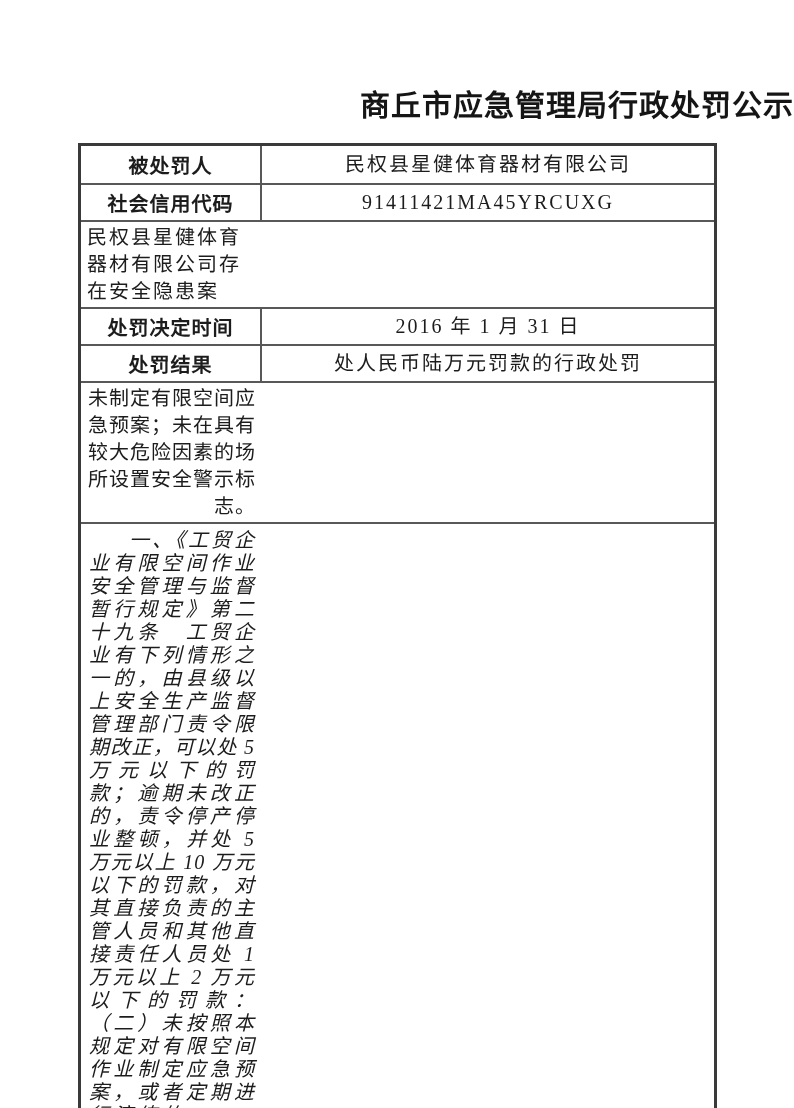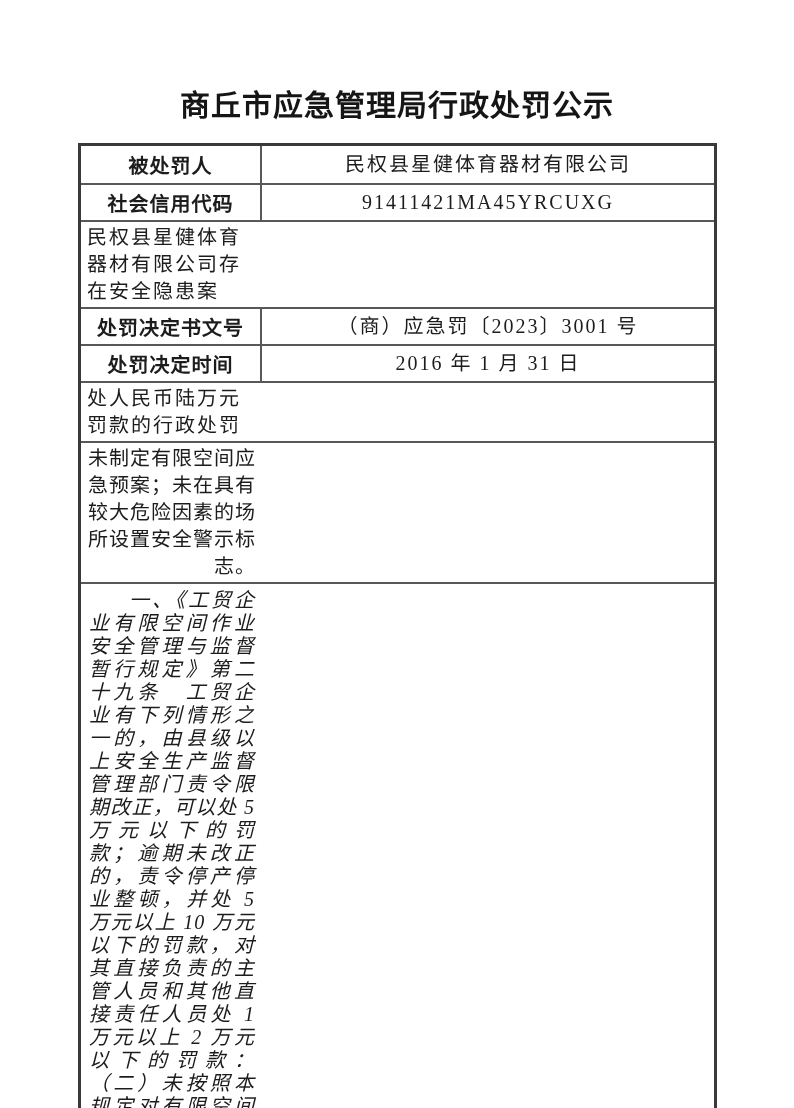--- a/index.html
+++ b/index.html
@@ -16,21 +16,21 @@
     color:var(--text);
     position:relative;
     overflow:hidden;
   }
   .page{
     width:794px;height:1108px;
     background:var(--bg);
     padding-top:88px;
   }
   .doc-title{
-    text-align:center;
+    text-align:right;
     font-size:30px;
     font-weight:bold;
     letter-spacing:1px;
     line-height:36px;
     font-family:"Liberation Serif","DejaVu Serif",serif;
     color:#151515;
   }
   .ptable{
     margin:19px 0 0 78px;
     width:639px;
@@ -104,31 +104,28 @@
 
     <div class="trow r-small">
       <div class="tlabel">社会信用代码</div>
       <div class="tvalue">91411421MA45YRCUXG</div>
     </div>
 
     <div class="trow r-small">
       <div class="tvalue">民权县星健体育器材有限公司存在安全隐患案</div>
     </div>
 
-    <div class="trow r-small">
-      <div class="tlabel">处罚决定书文号</div>
-      <div class="tvalue">（商）应急罚〔2023〕3001 号</div>
-    </div>
 
     <div class="trow r-small">
       <div class="tlabel">处罚决定时间</div>
       <div class="tvalue">2016 年 1 月 31 日</div>
     </div>
 
     <div class="trow r-small">
+      <div class="tlabel">处罚结果</div>
       <div class="tvalue">处人民币陆万元罚款的行政处罚</div>
     </div>
 
     <div class="trow r-reason">
       <div class="tvalue">未制定有限空间应急预案；未在具有较大危险因素的场所设置安全警示标志。</div>
     </div>
 
     <div class="trow r-basis">
       <div class="tvalue">一、《工贸企业有限空间作业安全管理与监督暂行规定》第二十九条　工贸企业有下列情形之一的，由县级以上安全生产监督管理部门责令限期改正，可以处 5 万元以下的罚款；逾期未改正的，责令停产停业整顿，并处 5 万元以上 10 万元以下的罚款，对其直接负责的主管人员和其他直接责任人员处 1 万元以上 2 万元以下的罚款：（二）未按照本规定对有限空间作业制定应急预案，或者定期进行演练的；二、《中华人民共和国安全生产法》第九十九条　生产经营单位有下列行为之一的，责令限期改正，处五万元以下的罚款；逾期未改正的，处五万元以上二十万元以下的罚款，对其直接负责的主管人员和其他直接责任人员处一万元以上二万元以下的罚款；情节严重的，责令停产停业整顿；构成犯罪的，依照刑法有关规定追究刑事责任：（一）未在有较大危险因素的生产经营场所和有关设施、设备上设置明显的安全警示标志的</div>
     </div>

